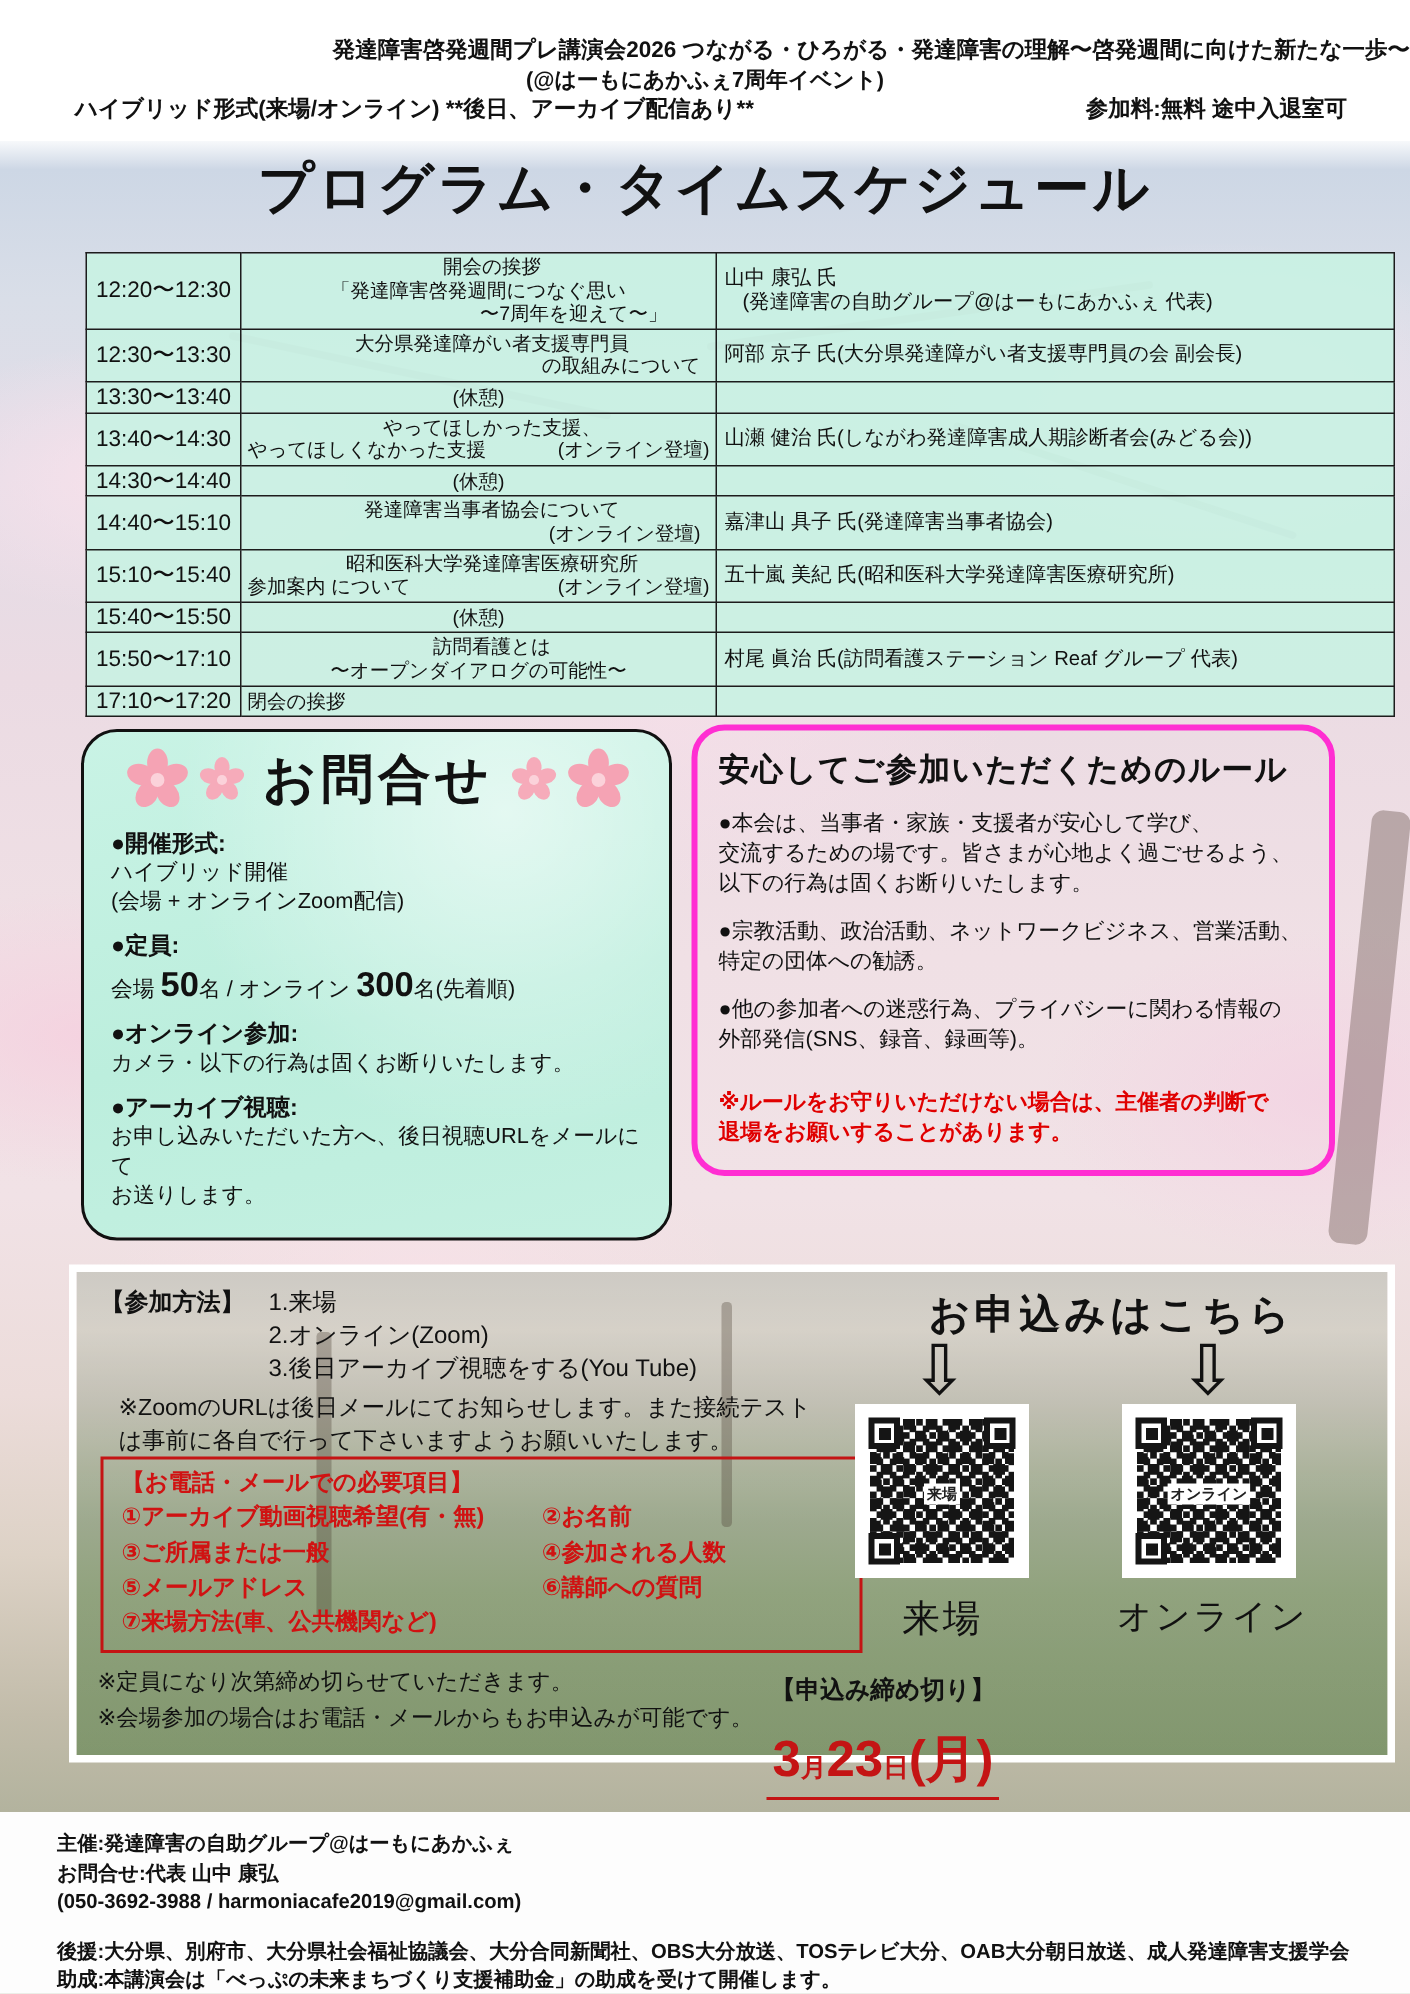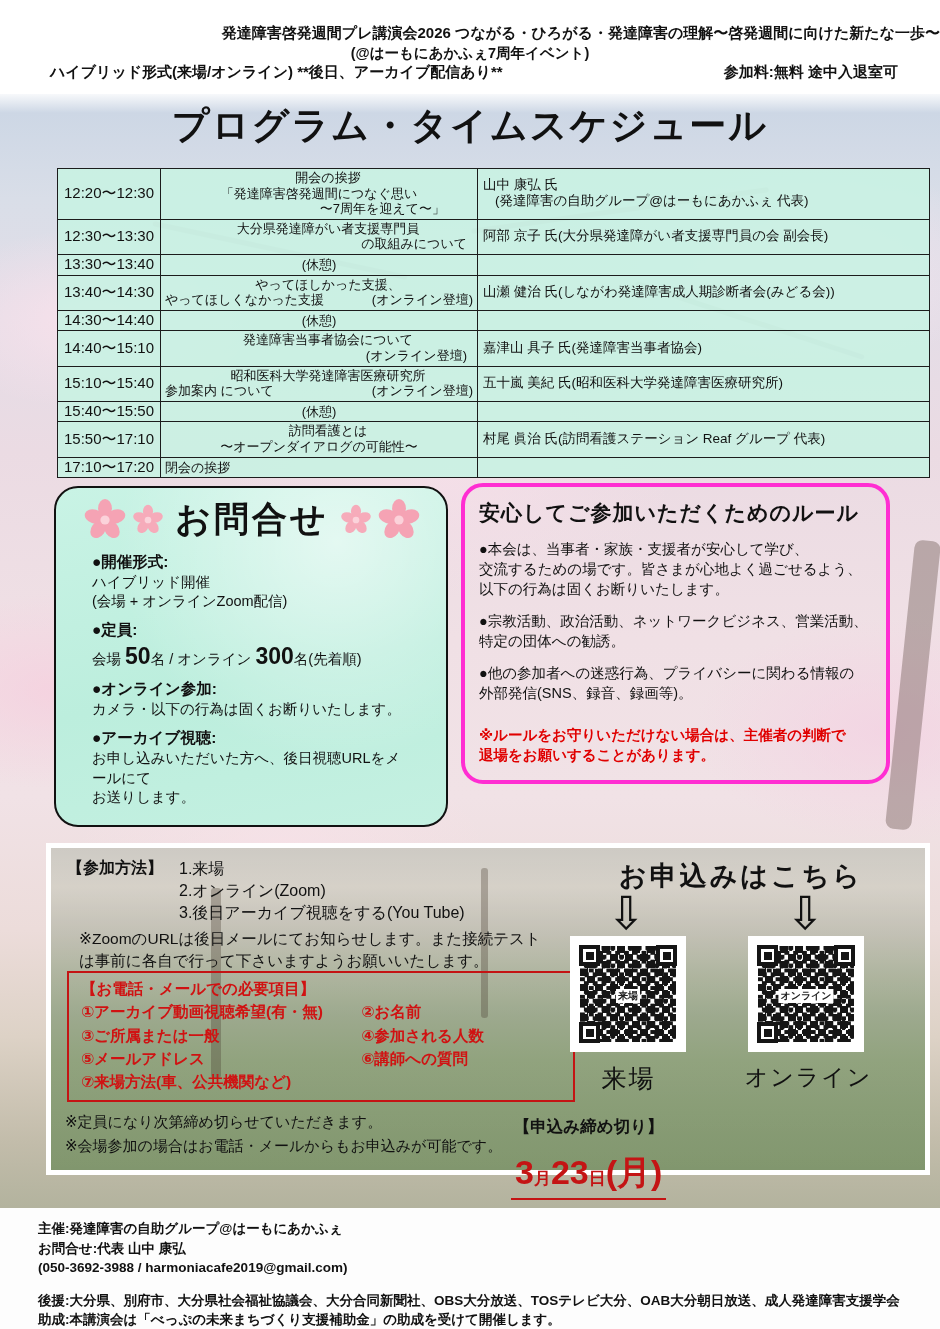--- a/index.html
+++ b/index.html
@@ -48,21 +48,21 @@
   .break-row .t-content{text-align:center;padding:2px 4px;}
 
   
   .info-box{position:absolute;left:54px;top:486px;width:394px;height:341px;z-index:2;
     border:2.5px solid #111;border-radius:24px;box-sizing:border-box;padding:8px 14px 8px 16px;
     background-image:radial-gradient(circle at 72% 16%, rgba(255,255,255,.55), transparent 55%),
       linear-gradient(168deg,#c9f3e5 0%,#bceedd 55%,#c4f0e1 100%);}
   .info-title-row{display:flex;align-items:center;justify-content:center;gap:5px;}
   .info-title{font-size:35px;font-weight:800;letter-spacing:3px;margin:0 6px;}
   .sakura{flex:0 0 auto;}
-  .info-sec{margin:9px 20px 0;}
+  .info-sec{margin:9px 2px 0;}
   .info-head{font-size:15.5px;font-weight:bold;}
   .info-line{font-size:14.5px;line-height:1.32;}
   .cap-line{font-size:14.5px;margin-top:2px;}
   .cap-line .big{font-size:23px;font-weight:bold;}
 
   
   .rules-box{position:absolute;left:461px;top:483px;width:429px;height:301px;z-index:2;
     border:4.5px solid #ff2ed2;border-radius:22px;box-sizing:border-box;padding:12px 14px;
     background-image:
       radial-gradient(circle 46px at 18% 14%, rgba(246,164,216,.5), transparent 70%),

